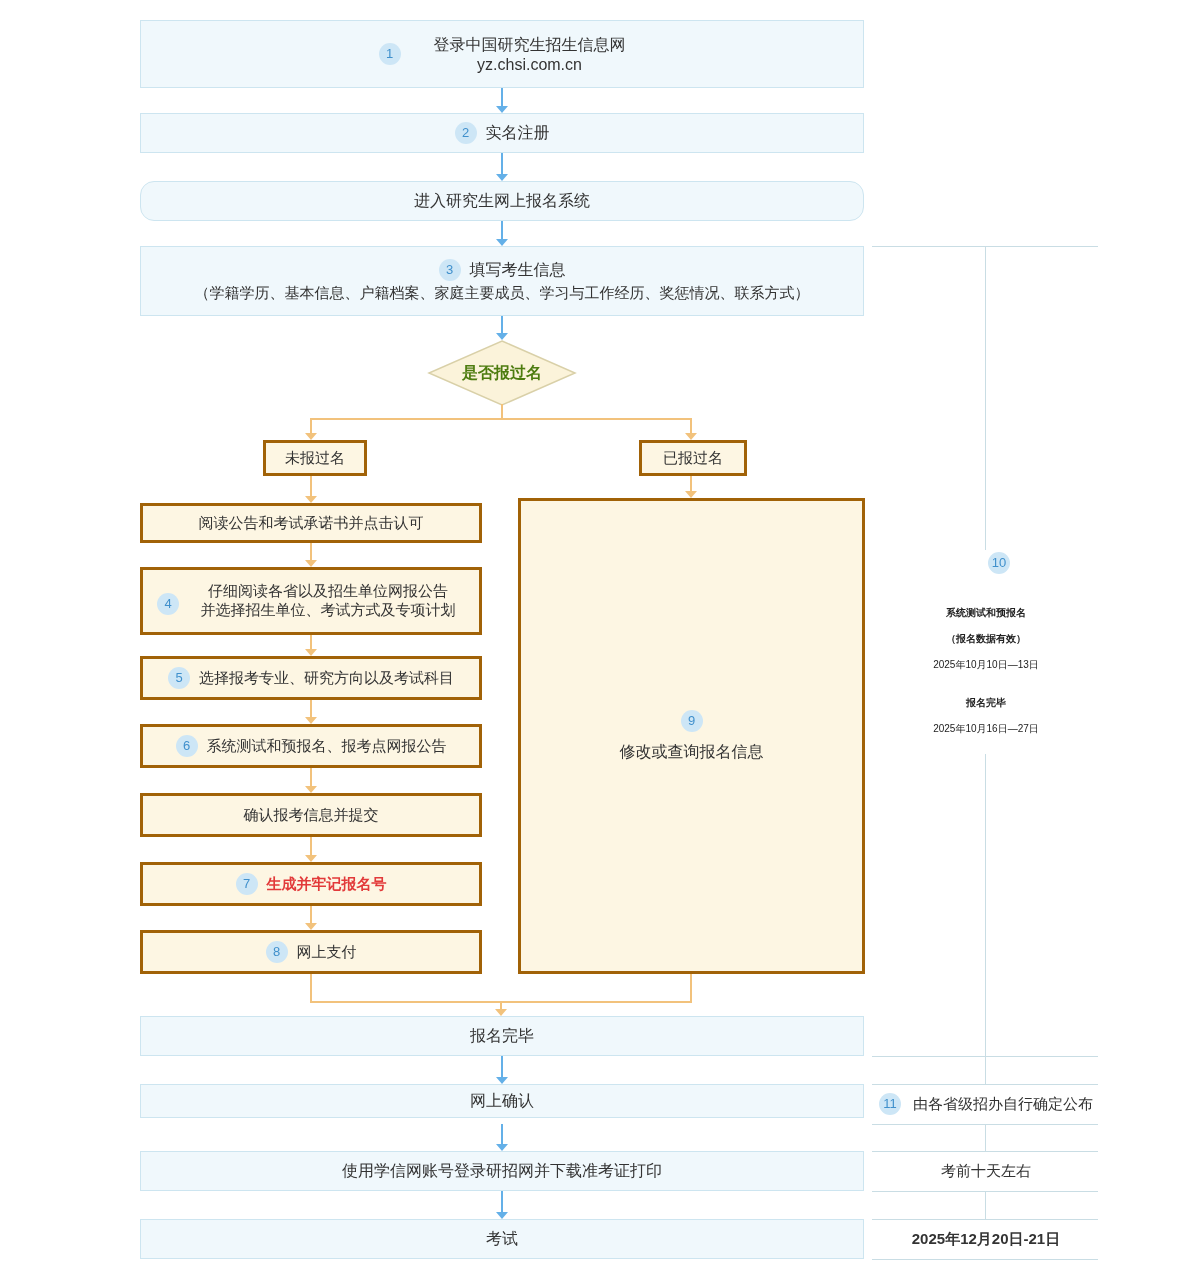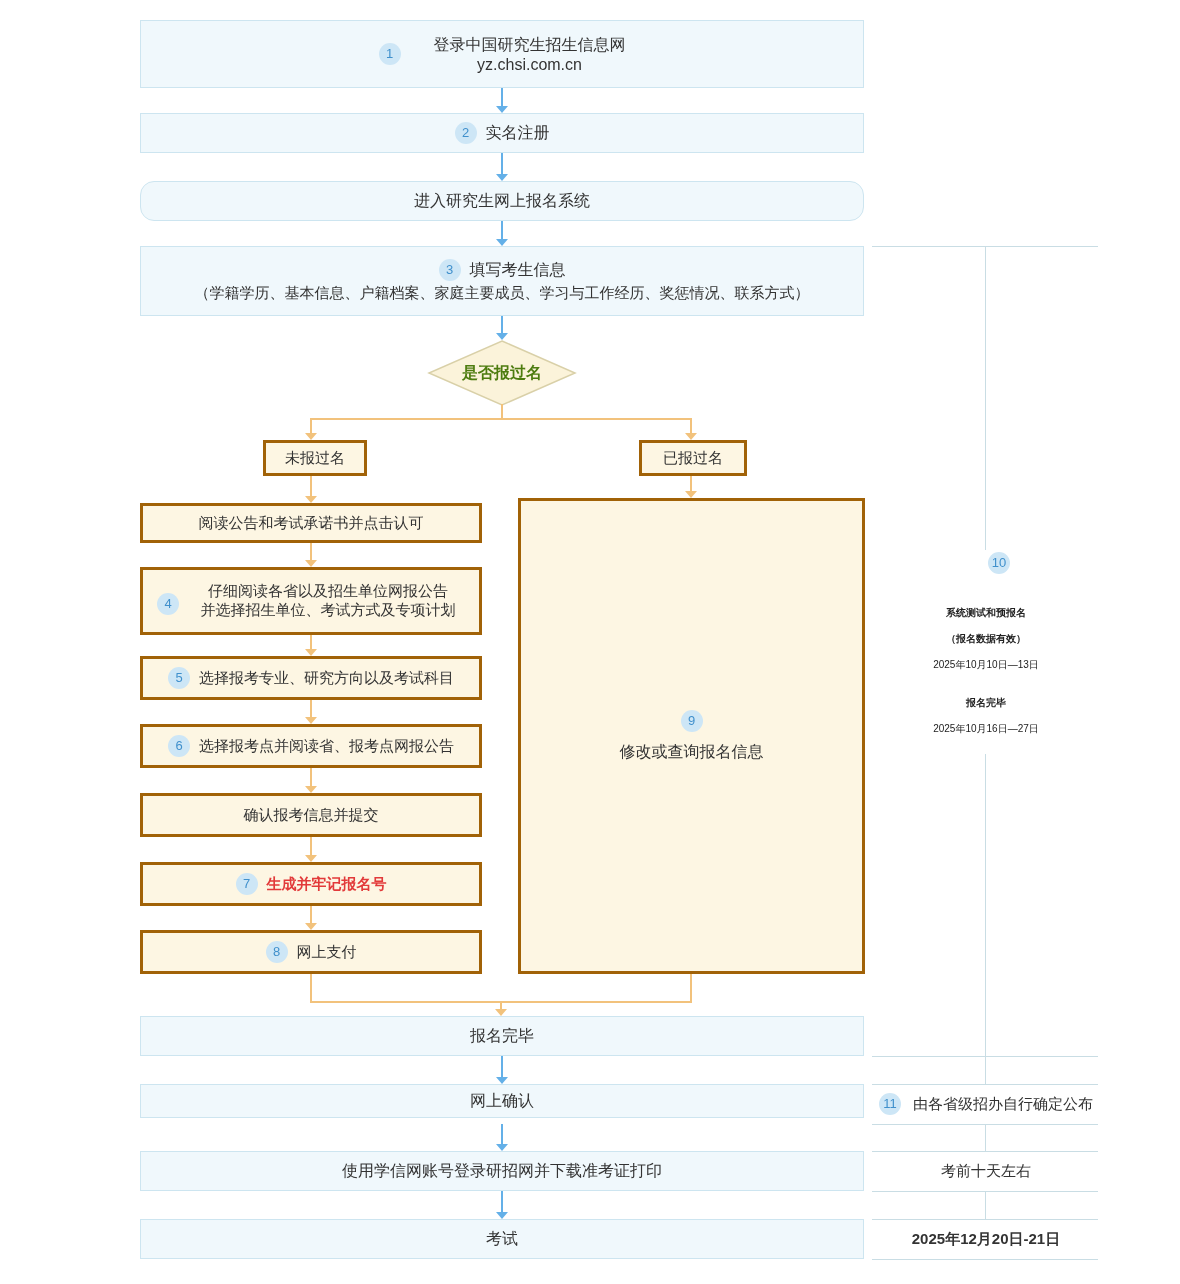--- a/index.html
+++ b/index.html
@@ -147,21 +147,21 @@
     <span class="num">5</span>
     <span>选择报考专业、研究方向以及考试科目</span>
   </div>
   <div class="arr ao" style="left:311px;top:700px;height:24px;">
       <i class="ln"></i>
       <i class="hd"></i>
     </div>
 
   <div class="bx orange s15" style="left:140px;top:724px;width:342px;height:44px;">
     <span class="num">6</span>
-    <span>选择报考点并阅读省、报考点网报公告</span>
+    <span>系统测试和预报名、报考点网报公告</span>
   </div>
   <div class="arr ao" style="left:311px;top:768px;height:25px;">
       <i class="ln"></i>
       <i class="hd"></i>
     </div>
 
   <div class="bx orange s15" style="left:140px;top:793px;width:342px;height:44px;">
     <span>确认报考信息并提交</span>
   </div>
   <div class="arr ao" style="left:311px;top:837px;height:25px;">

